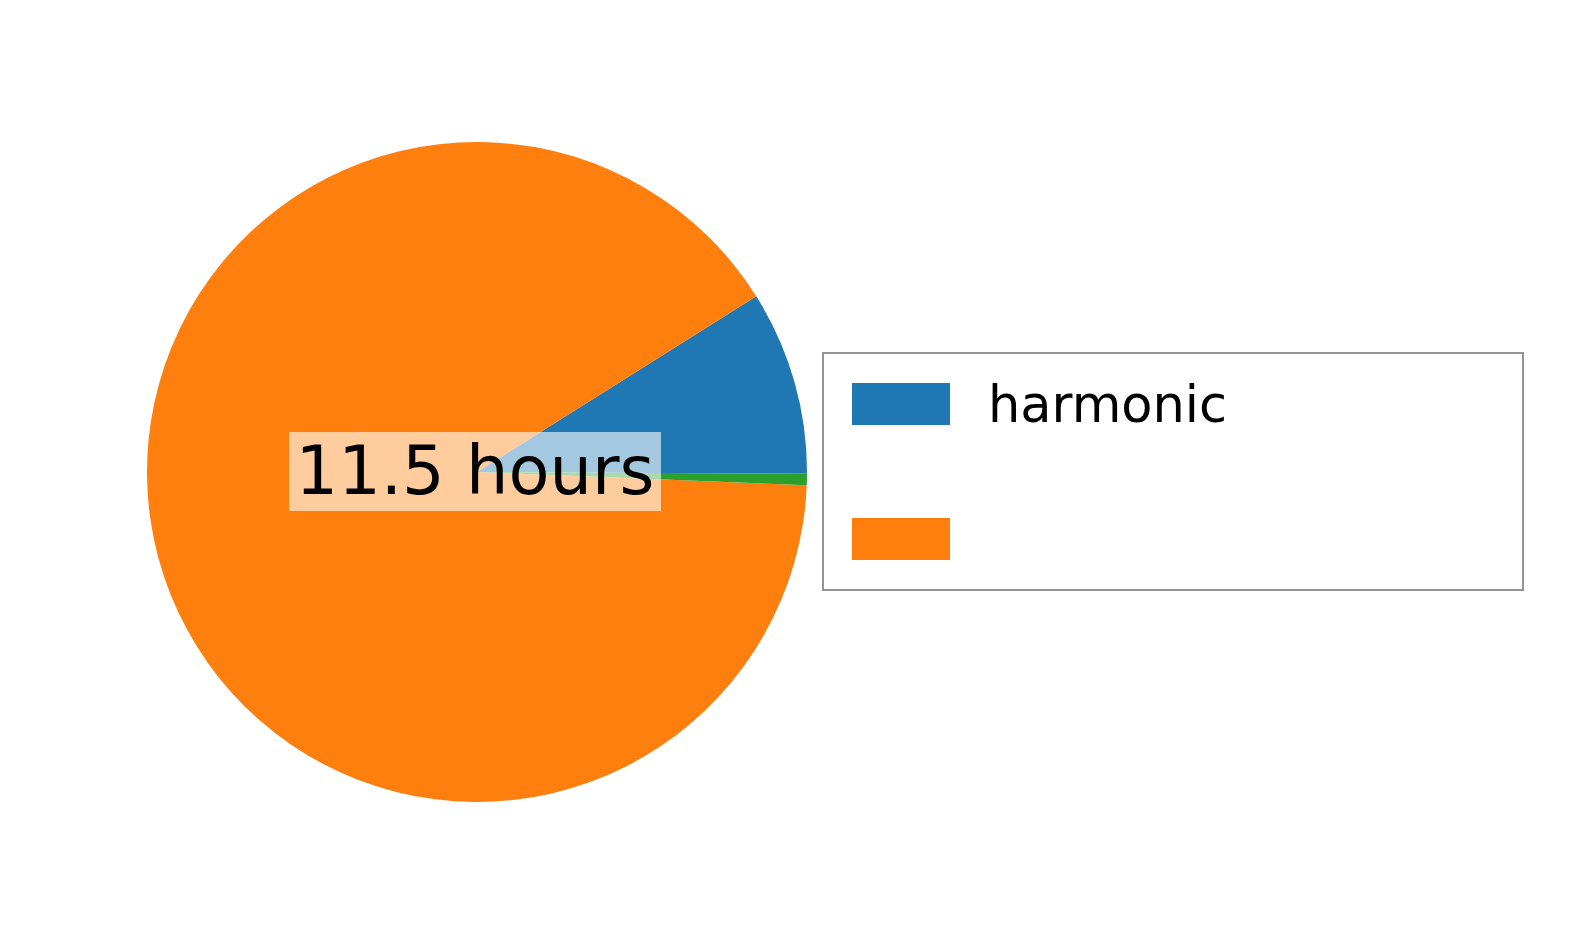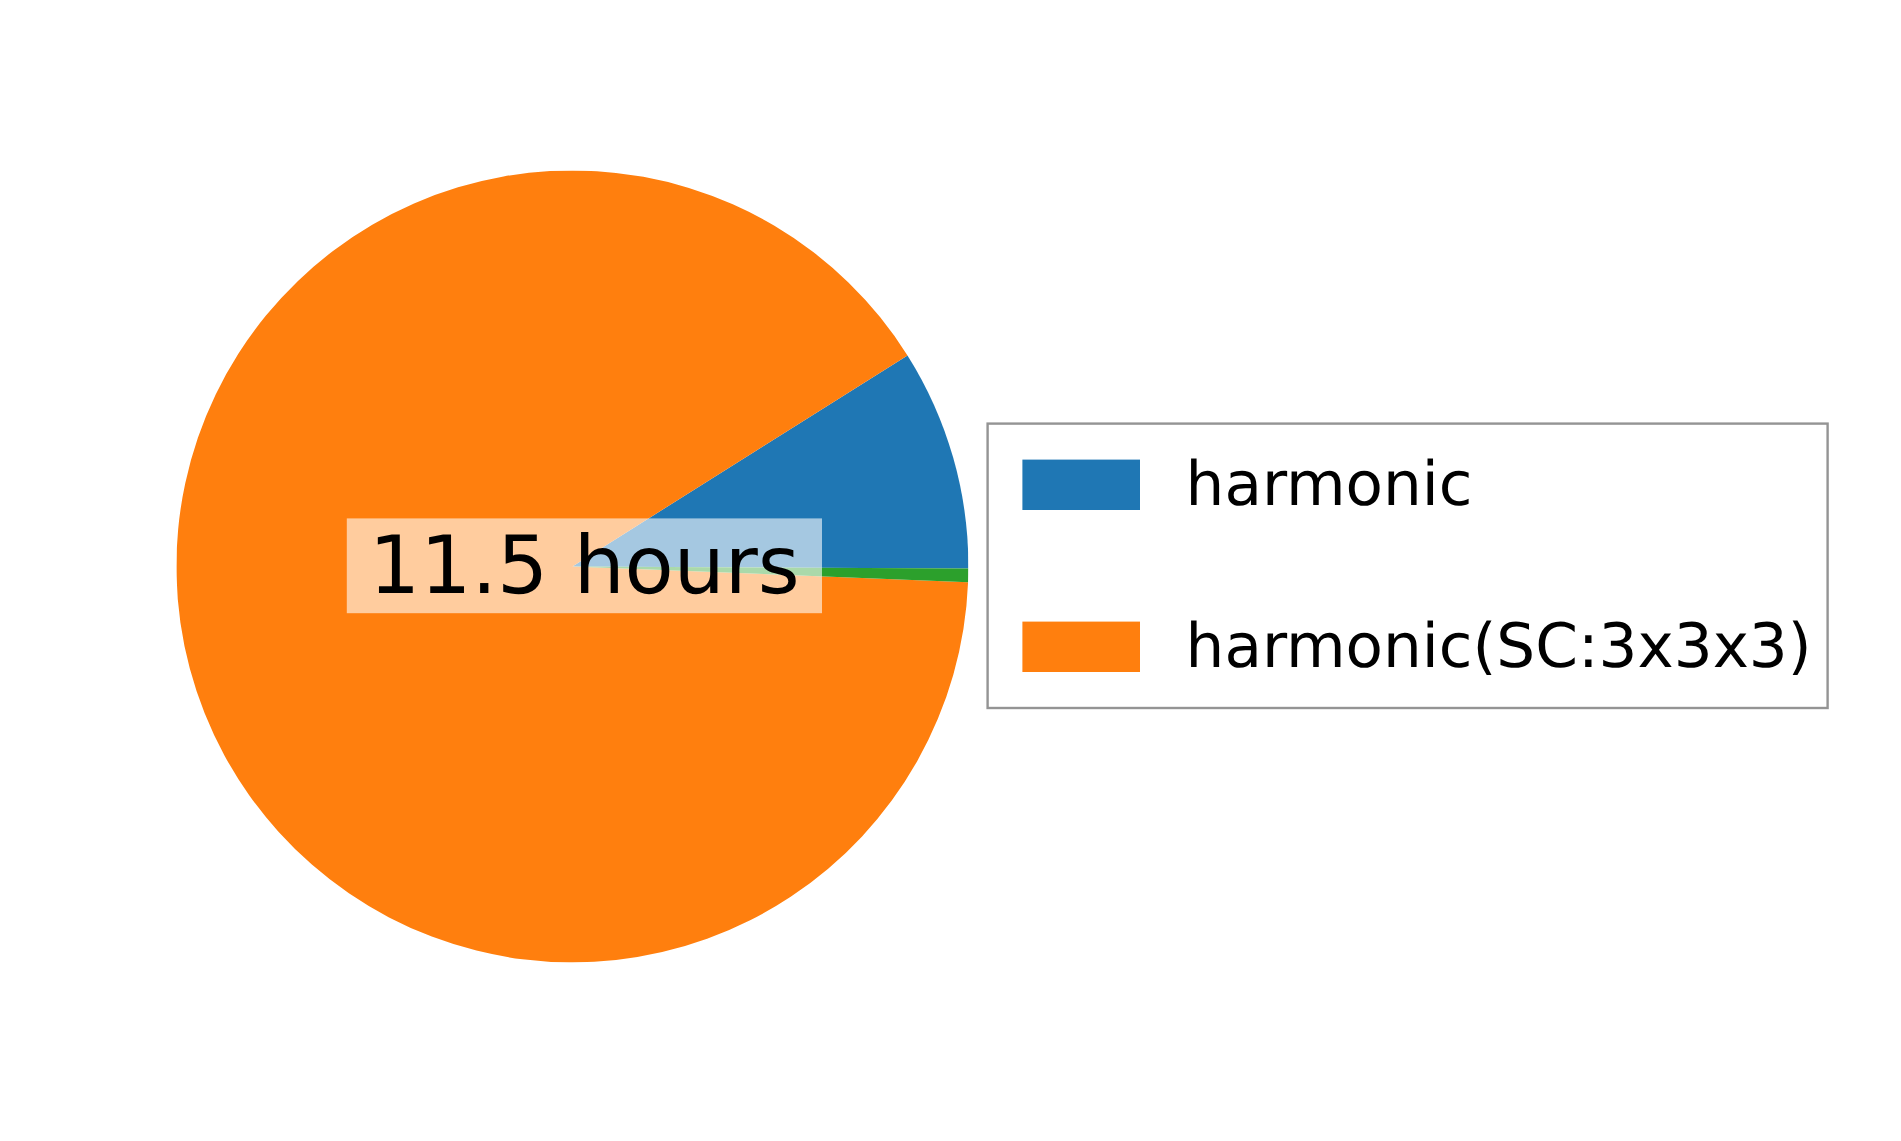--- a/index.html
+++ b/index.html
@@ -37,21 +37,20 @@
     height: 660px;
   }
 
   
   #center-label {
     position: absolute;
     left: 289px;
     top: 432px;
     width: 372px;
     height: 79px;
-    padding-left: 24px;
   }
   #center-label .label-bg {
     position: absolute;
     left: 0; top: 0;
     width: 100%;
     height: 100%;
     background: rgba(255, 255, 255, 0.6);
   }
   #center-label .label-text {
     position: absolute;
@@ -133,18 +132,17 @@
   </div>
 
   <div id="legend">
     <div id="legend-items">
         <div class="legend-row">
           <div class="legend-swatch" style="background: rgb(31, 119, 180);"></div>
           <div class="legend-text">harmonic</div>
         </div>
         <div class="legend-row">
           <div class="legend-swatch" style="background: rgb(255, 127, 14);"></div>
-          <div class="legend-text">harmonic(SC:3x3x3)</div>
         </div>
       </div>
   </div>
 
 </div>
 
 </body></html>

